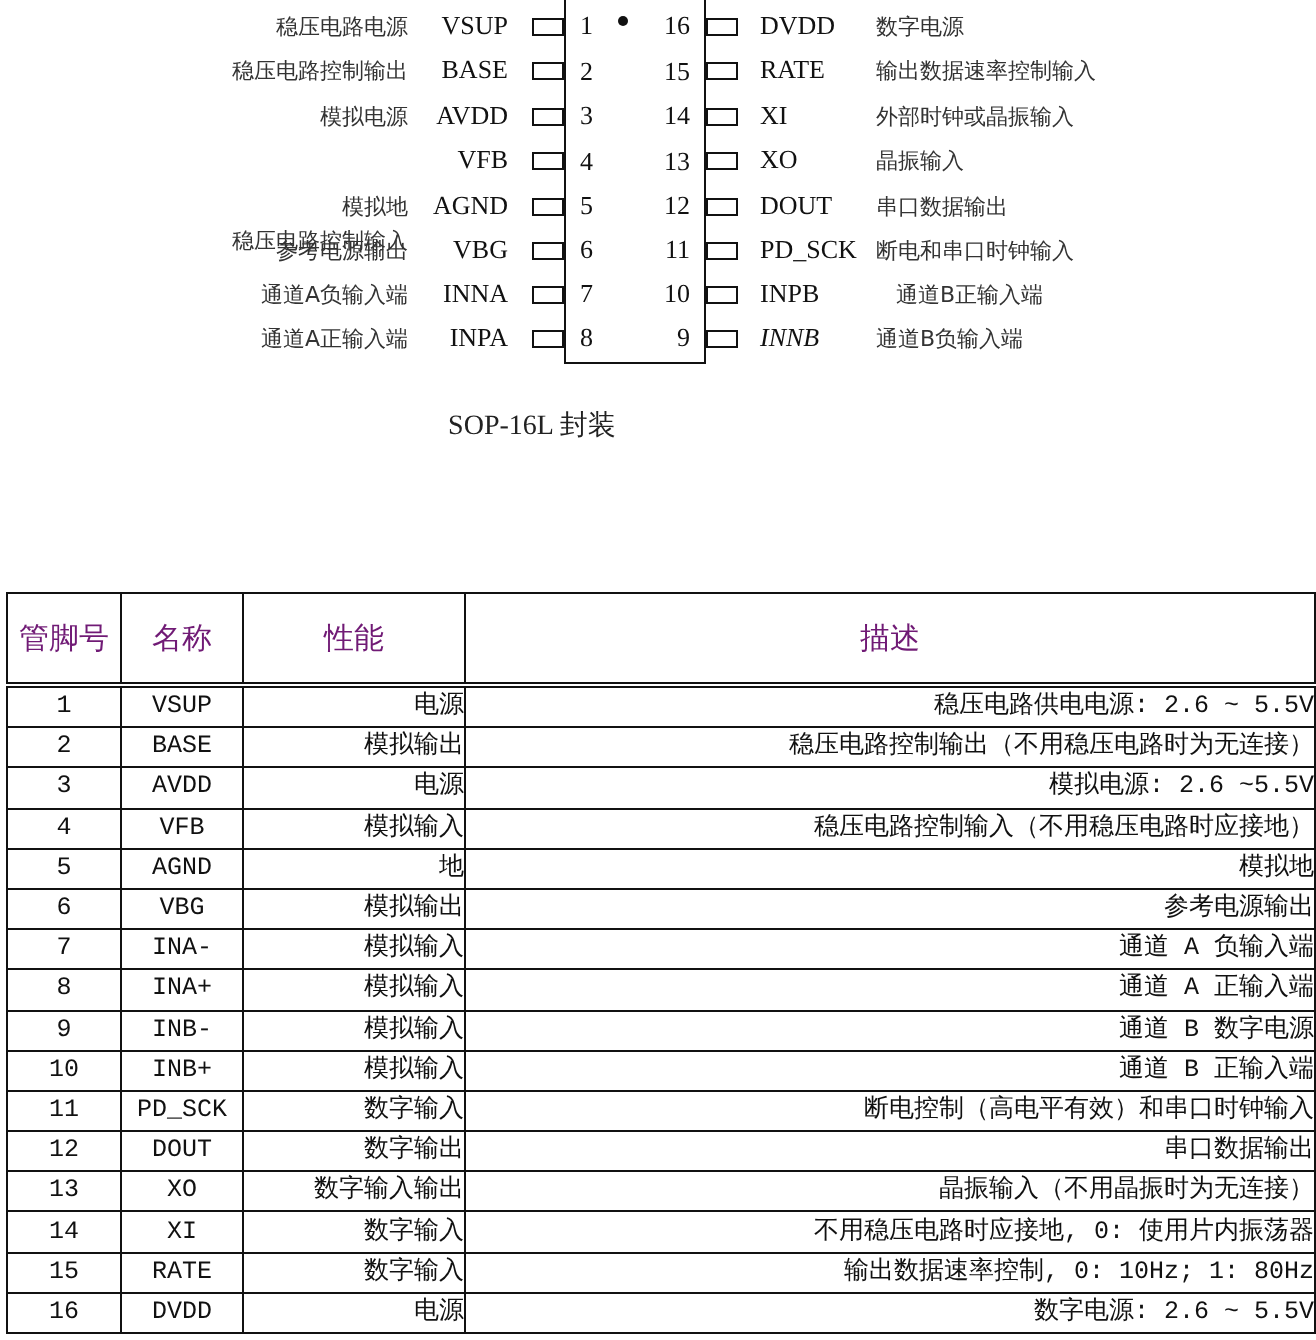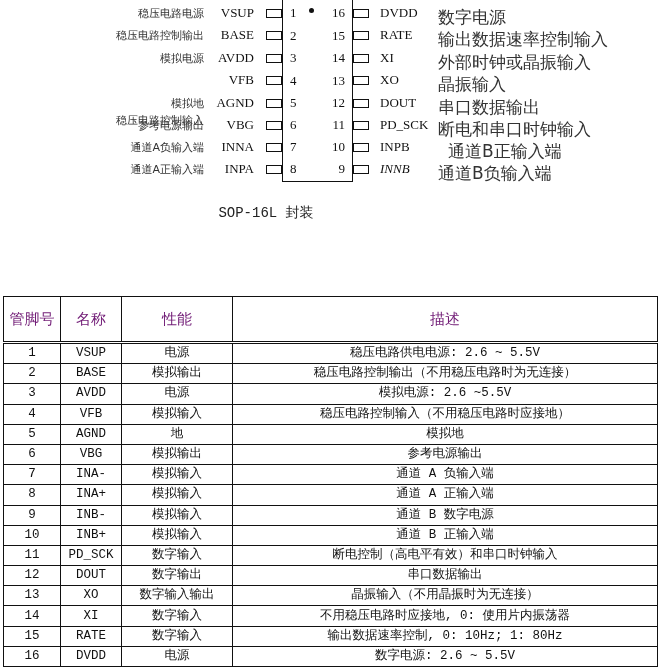--- a/index.html
+++ b/index.html
@@ -2,32 +2,32 @@
 <html><head>
 <meta charset="utf-8">
 <style>
   html, body { margin:0; padding:0; background:#ffffff; }
   body { width:658px; height:670px; position:relative; overflow:hidden; color:#111; font-family:"Liberation Serif","DejaVu Serif",serif; }
   .diagram { position:absolute; left:0; top:0; width:658px; height:230px;padding-left:24px; }
   .chip { position:absolute; left:282px; top:-2px; width:71px; height:184px; border:1.5px solid #111; box-sizing:border-box; background:#fff; }
   .dot { position:absolute; left:309px; top:8px; width:5px; height:5px; border-radius:50%; background:#111; }
   .pin-box { position:absolute; width:16px; height:9px; border:1.5px solid #111; box-sizing:border-box; background:#fff; }
   .lbl-cn { position:absolute; font-size:11px; color:#333; font-family:"DejaVu Sans",sans-serif; text-align:right; }
-  .lbl-cn-r { position:absolute; font-size:17px; color:#333; font-family:"DejaVu Sans",sans-serif; text-align:left; }
+  .lbl-cn-r { position:absolute; font-size:11px; color:#333; font-family:"DejaVu Sans",sans-serif; text-align:left; }
   .lbl-en { position:absolute; font-size:13px; color:#111; font-family:"Liberation Serif",serif; }
   .pnum { position:absolute; font-size:13px; color:#111; font-family:"Liberation Serif",serif; }
-  .caption { position:absolute; left:0; width:532px; top:204px; text-align:center; font-size:14px; color:#222; font-family:Liberation Mono, monospace; }
+  .caption { position:absolute; left:0; width:532px; top:204px; text-align:center; font-size:14px; color:#222; font-family:Liberation Serif, serif; }
 
   table.pins { position:absolute; left:3px; top:296px; width:654px; border-collapse:collapse; table-layout:fixed; }
   table.pins th, table.pins td { border:1px solid #111; padding:0; overflow:hidden; white-space:nowrap; }
   table.pins th { height:44px; font-size:15px; font-weight:normal; font-family:"DejaVu Sans",sans-serif; text-align:center; color:#701a75; border-bottom:3px double #111; }
   table.pins td { height:19.2px; font-size:12.5px; line-height:19px; font-family:"Liberation Mono","DejaVu Sans Mono",monospace; color:#111; }
   td.c-num { text-align:center; font-family:"Liberation Serif",serif; font-size:13.5px; }
   td.c-name { text-align:center; font-family:"Liberation Sans Narrow","Liberation Mono",monospace; font-size:12.5px; }
-  td.c-func, td.c-desc { text-align:center; padding-left:2px; font-family:"DejaVu Sans",sans-serif; font-size:12.5px; color:#222; }
+  td.c-func, td.c-desc { text-align:right; padding-left:2px; font-family:"DejaVu Sans",sans-serif; font-size:12.5px; color:#222; }
 </style>
 </head>
 <body>
 
 <div class="diagram">
   <div class="chip"></div>
   <div class="dot"></div>
 
   <div>
     <span class="lbl-cn" style="left:60px;width:144px;top:6px;">稳压电路电源</span>

